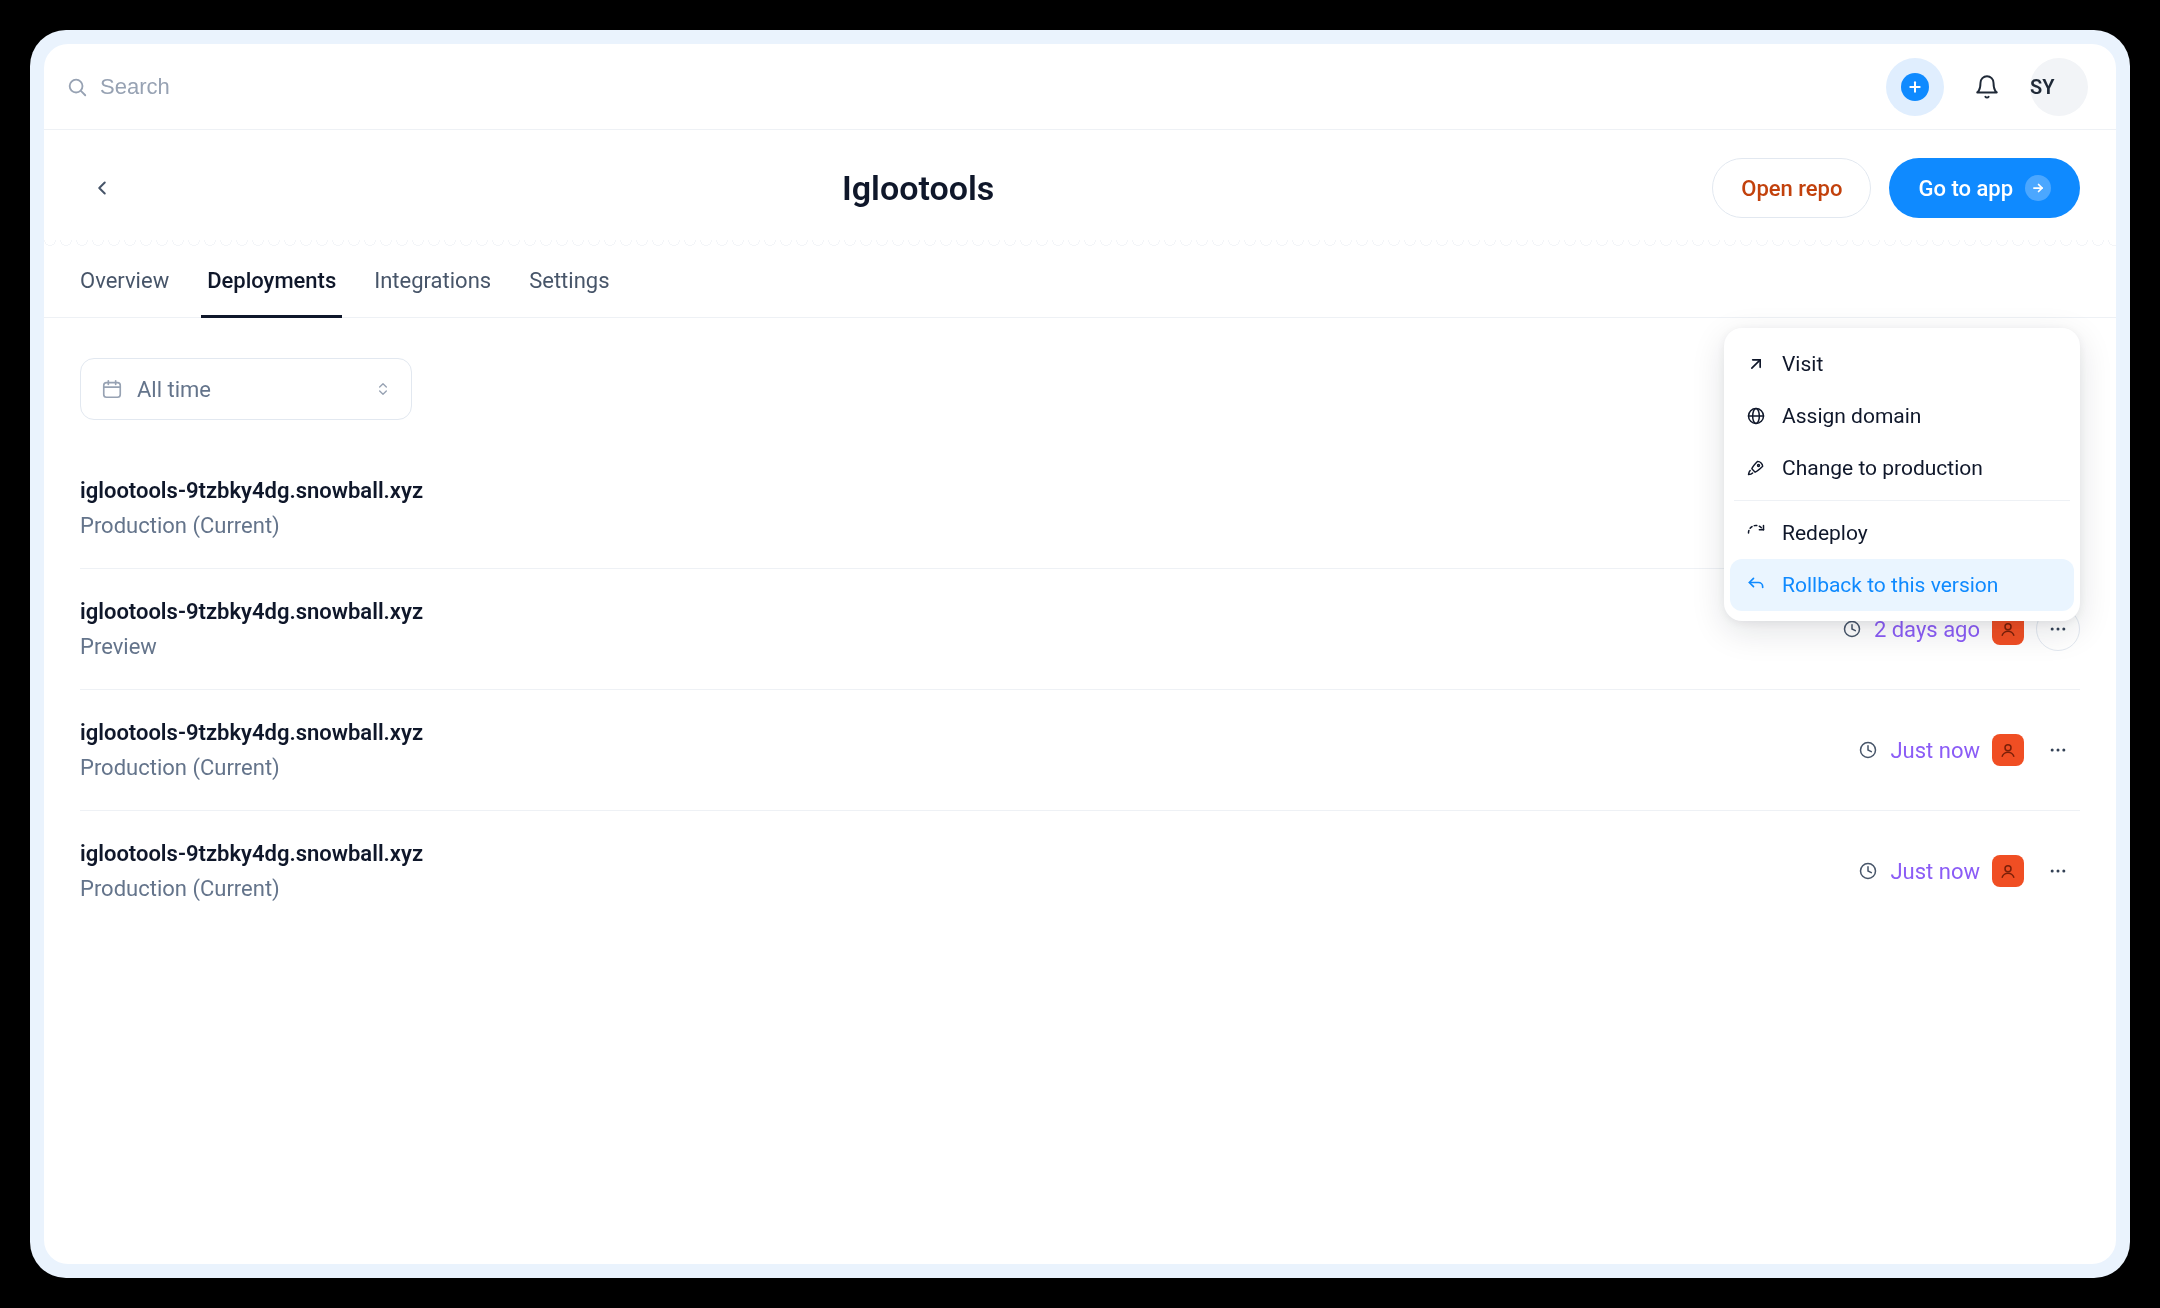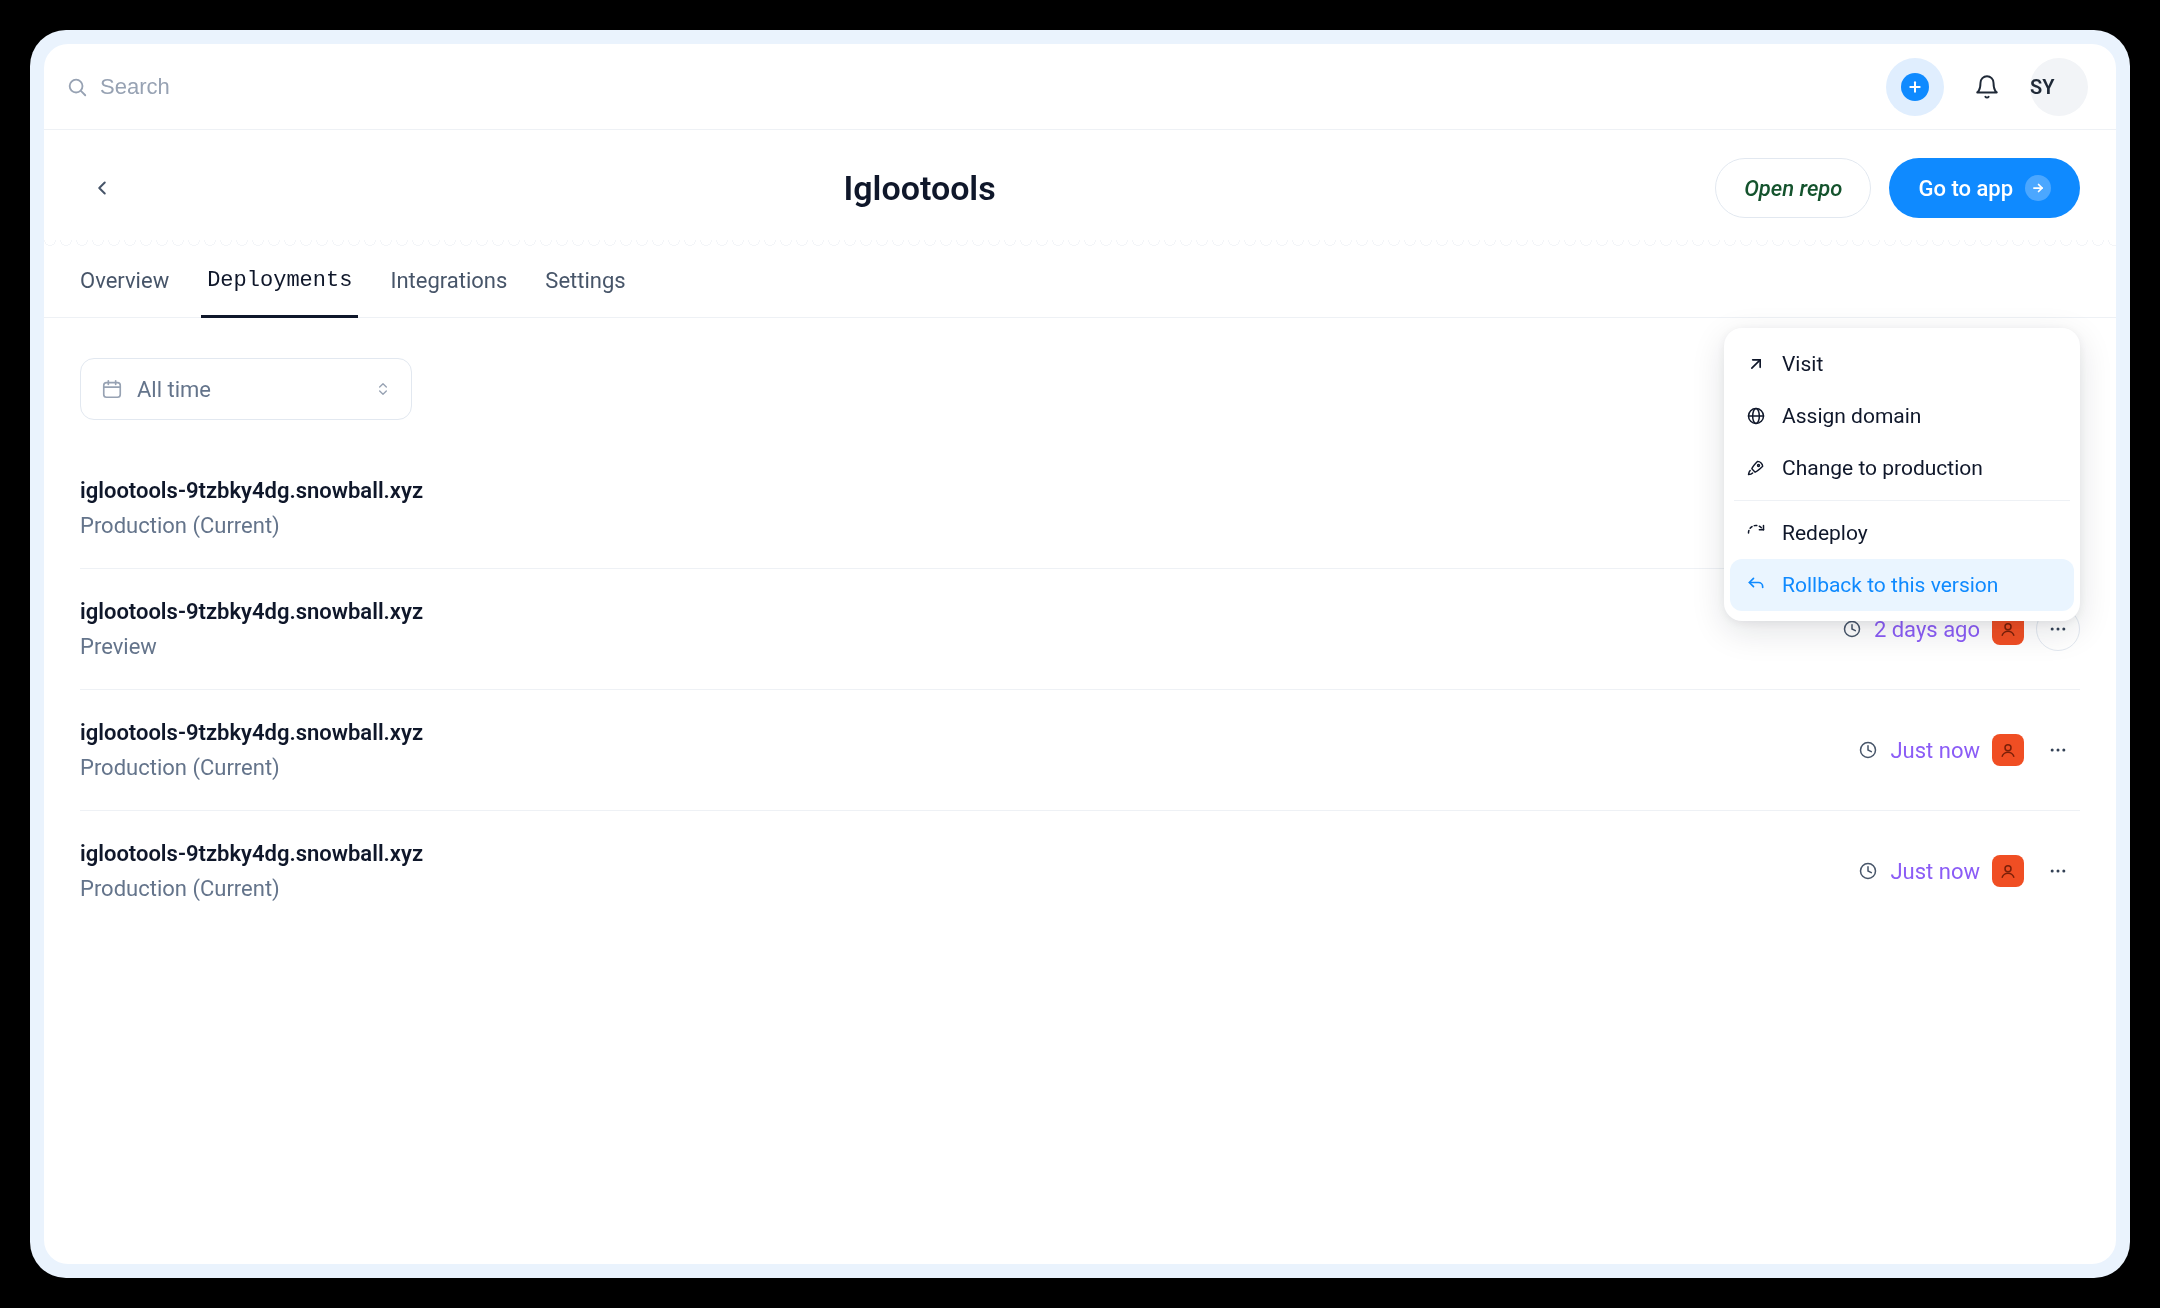--- a/index.html
+++ b/index.html
@@ -126,22 +126,21 @@
     align-items: center;
     gap: 12px;
     font-size: 22px;
     font-weight: 500;
     cursor: pointer;
     border: 1px solid transparent;
   }
   .btn-outline {
     background: #fff;
     border-color: #e2e8f0;
-    color: #14532d;
-    font-style: italic;
+    color: #c2410c;
   }
   .btn-primary {
     background: #0f8aff;
     color: #fff;
   }
   .btn-primary .circle-arrow {
     width: 26px; height: 26px; border-radius: 50%;
     background: rgba(255,255,255,0.25);
     display: flex; align-items: center; justify-content: center;
   }
@@ -157,21 +156,20 @@
   .tab {
     padding: 22px 0 24px 0;
     font-size: 22px;
     color: #475569;
     cursor: pointer;
     position: relative;
   }
   .tab.active {
     color: #0f172a;
     font-weight: 500;
-    font-family: Liberation Mono, monospace;
   }
   .tab.active::after {
     content: "";
     position: absolute;
     left: -6px; right: -6px; bottom: -1px;
     height: 3px;
     background: #0f172a;
   }
 
   

